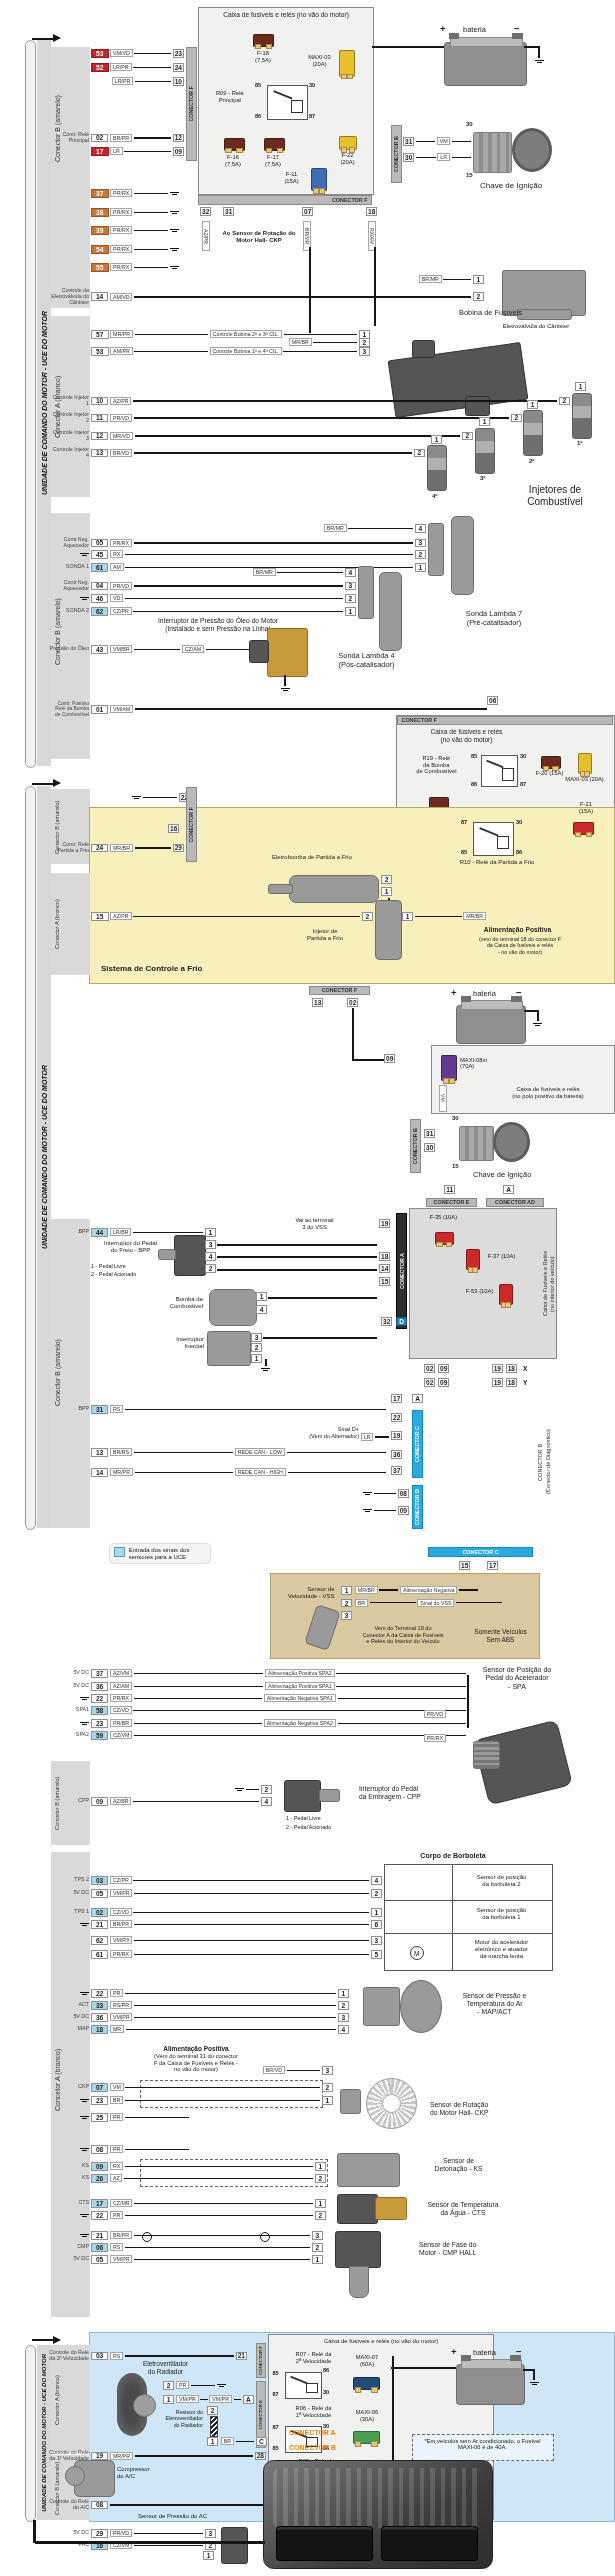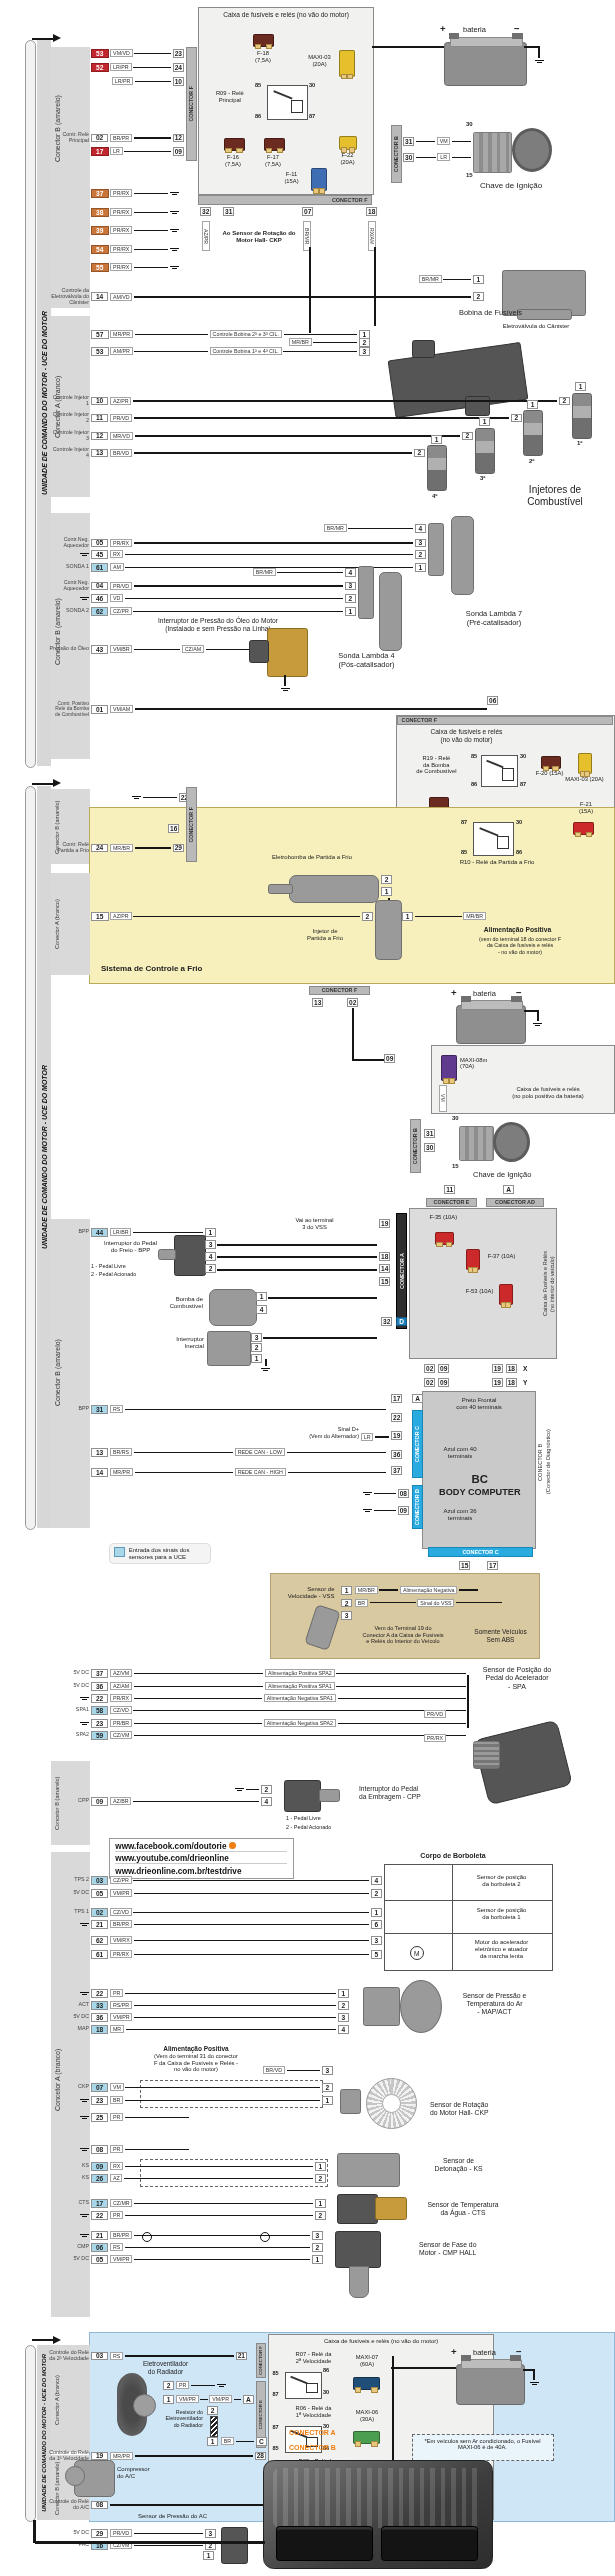--- a/index.html
+++ b/index.html
@@ -612,27 +612,20 @@
       <span class="pin sm" style="border:none;background:transparent">X</span>
     </div>
 <div class="row" style="left:424px;top:1378px;width:107px;gap:2.6px">
       <span class="pin sm">02</span>
       <span class="pin sm">09</span>
       <span class="wl" style="visibility:hidden"></span>
       <span class="pin sm">19</span>
       <span class="pin sm">18</span>
       <span class="pin sm" style="border:none;background:transparent">Y</span>
     </div>
-<div class="fusebox" style="left:422px;top:1391px;width:112px;height:156px;background:#c9c9c9">
- <div class="note ctr" style="left:14px;top:5.3px;width:84px"><span>Preto Frontal</span><br><span>com 40 terminais</span></div>
- <div class="note ctr" style="left:10.5px;top:54px;width:53px"><span>Azul com 40</span><br><span>terminais</span></div>
- <div class="note b ctr" style="left:8.8px;top:81px;width:96px;font-size:11.4px">BC</div>
- <div class="note b ctr" style="left:8.8px;top:95px;width:96px;font-size:9.2px">BODY COMPUTER</div>
- <div class="note ctr" style="left:10.5px;top:116px;width:53px"><span>Azul com 36</span><br><span>terminais</span></div>
-</div>
 <div class="pin sm abs" style="left:412px;top:1394px">A</div>
 <div class="pin sm abs" style="left:391px;top:1394px">17</div>
 <div class="cbar v cyan" style="left:412px;top:1410px;width:10.5px;height:68px">
       <span>CONECTOR C</span>
     </div>
 <div class="pin sm abs" style="left:391px;top:1413px">22</div>
 <div class="pin sm abs" style="left:391px;top:1431px">19</div>
 <div class="pin sm abs" style="left:391px;top:1450px">36</div>
 <div class="pin sm abs" style="left:391px;top:1466px">37</div>
 <div class="vlabel sm" style="left:537px;top:1410px;height:105px">CONECTOR  B</div>
@@ -827,25 +820,20 @@
       <span class="wl"></span>
       <span class="pin sm">2</span>
     </div>
 <div class="dev dk" style="left:284px;top:1780px;width:35px;height:30px"></div>
 <div class="dev" style="left:319px;top:1789px;width:19px;height:10.5px"></div>
 <div class="note" style="left:359px;top:1785px;width:84px;font-size:6.7px"><span>Interruptor do Pedal</span><br><span>da Embragem - CPP</span></div>
 <div class="note" style="left:286px;top:1815px;width:79px;font-size:5.4px">1 - Pedal Livre</div>
 <div class="note" style="left:286px;top:1824px;width:79px;font-size:5.4px">2 - Pedal Acionado</div>
 
 
-<div class="linkbox" style="left:109px;top:1838px;width:172px">
- <span><span>www.facebook.com/doutorie</span> <i style="display:inline-block;width:7px;height:7px;border-radius:50%;background:#f07f13"></i></span>
- <span>www.youtube.com/drieonline</span>
- <span style="border-bottom:none">www.drieonline.com.br/testdrive</span>
-</div>
 
 
 <div class="cblock" style="left:51px;top:1852px;height:465px">
       <div class="vlabel" style="left:2.6px;top:158px;height:140px">Concetor A (branco)</div>
     </div>
 
 
 <div class="row" style="left:49px;top:1876px;width:333px">
       <span class="lbl">TPS 2</span>
       <span class="pin hlc">03</span>

